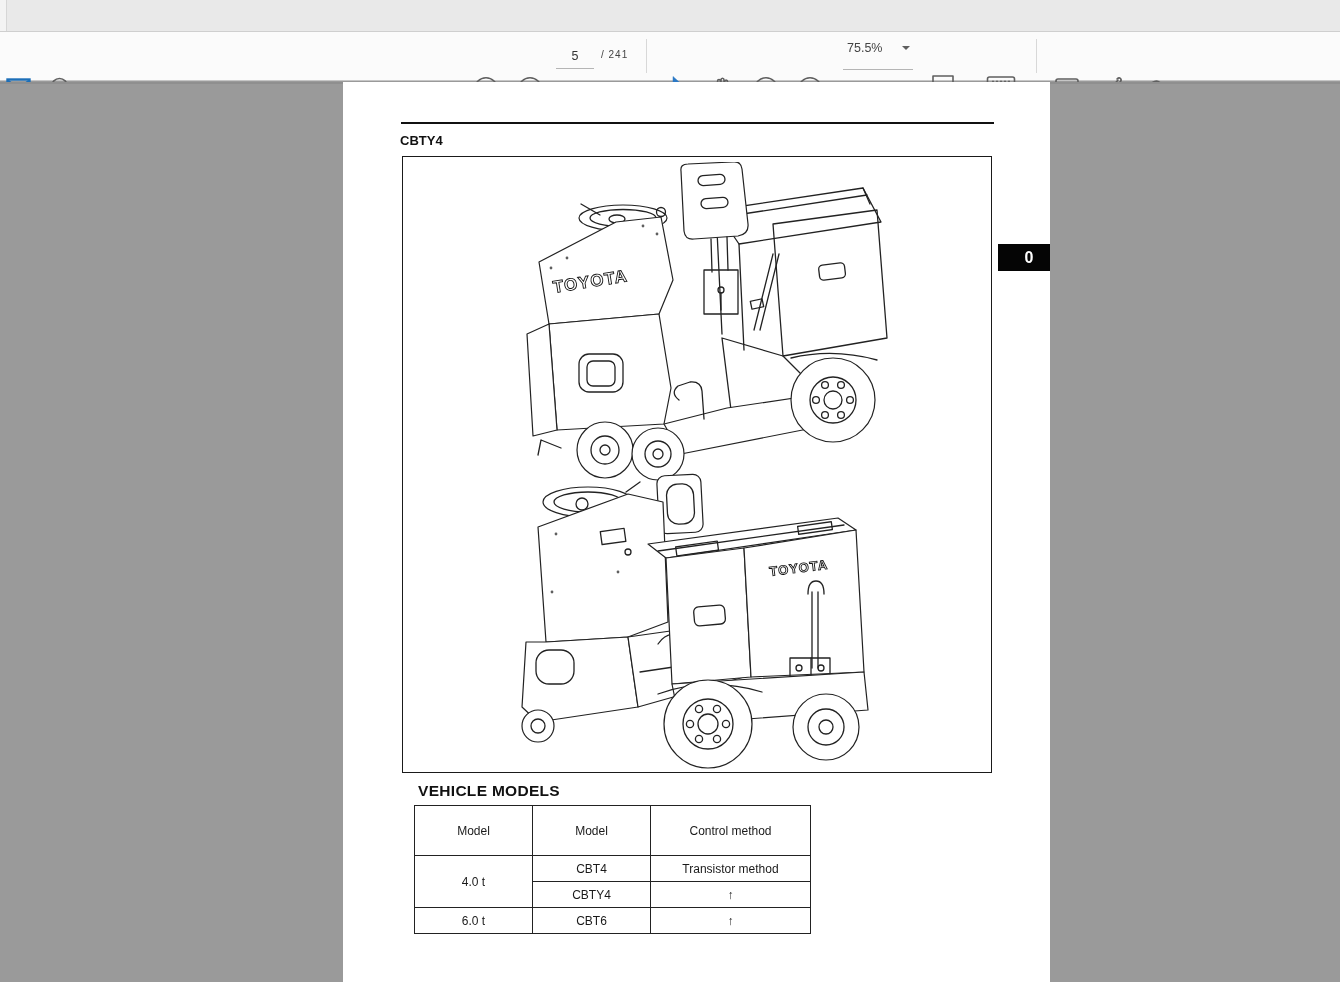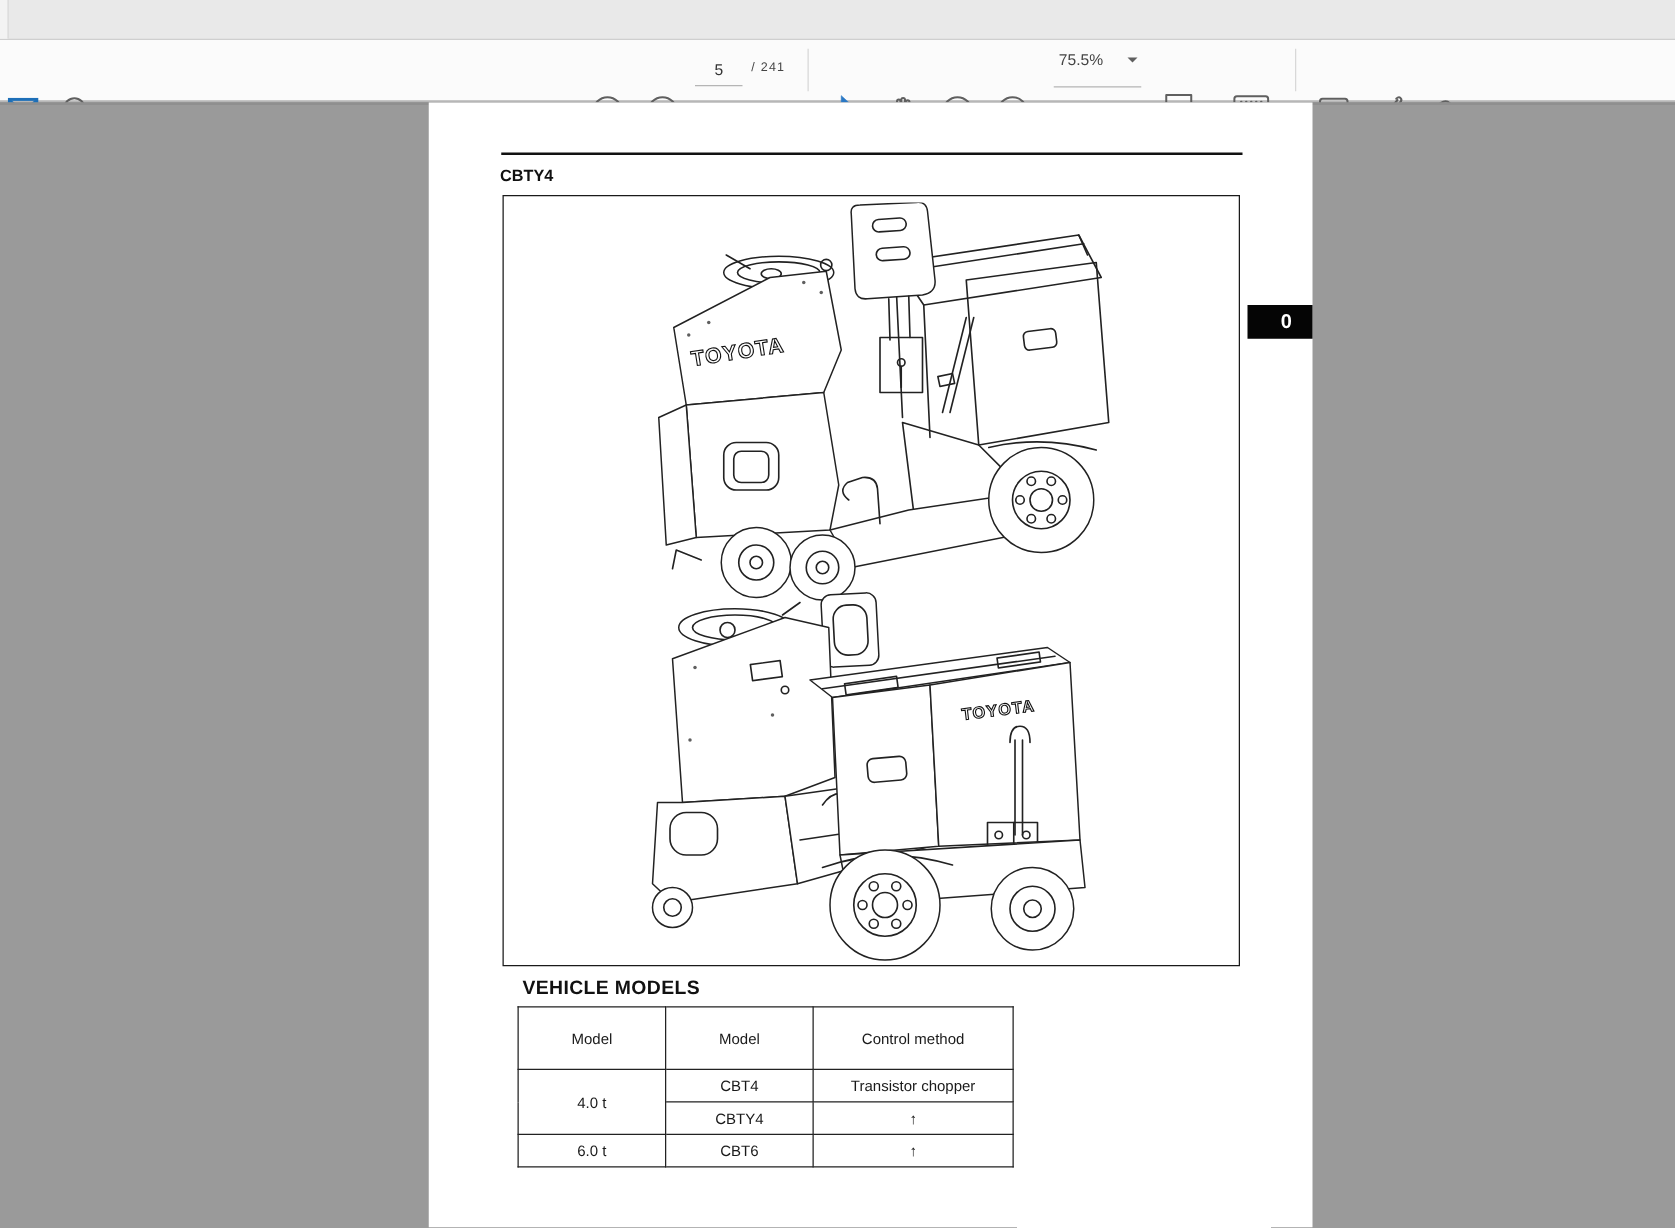--- a/index.html
+++ b/index.html
@@ -357,21 +357,21 @@
       <table class="models-table">
         <tbody>
             <tr>
           <th class="col-type">Model</th>
           <th class="col-model">Model</th>
           <th class="col-ctrl">Control method</th>
         </tr>
         <tr>
           <td rowspan="2">4.0 t</td>
           <td>CBT4</td>
-          <td>Transistor chopper</td>
+          <td>Transistor method</td>
         </tr>
         <tr>
           <td>CBTY4</td>
           <td>↑</td>
         </tr>
         <tr>
           <td>6.0 t</td>
           <td>CBT6</td>
           <td>↑</td>
         </tr>

